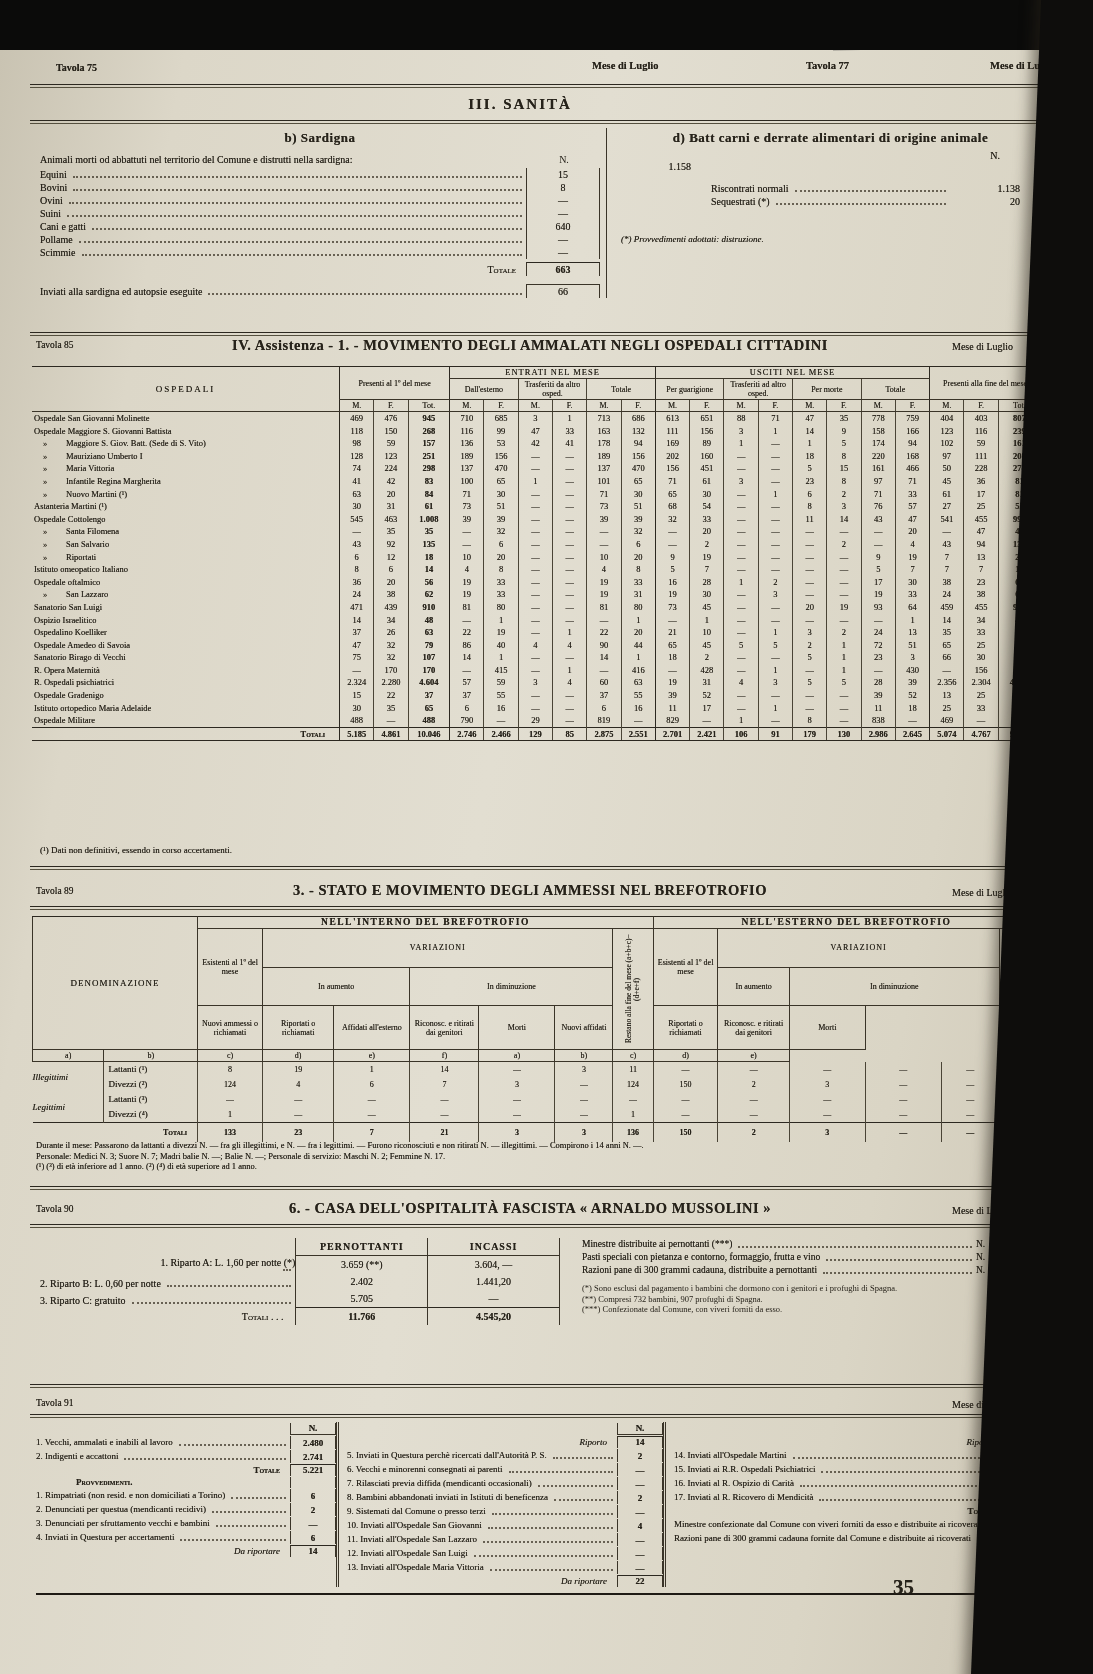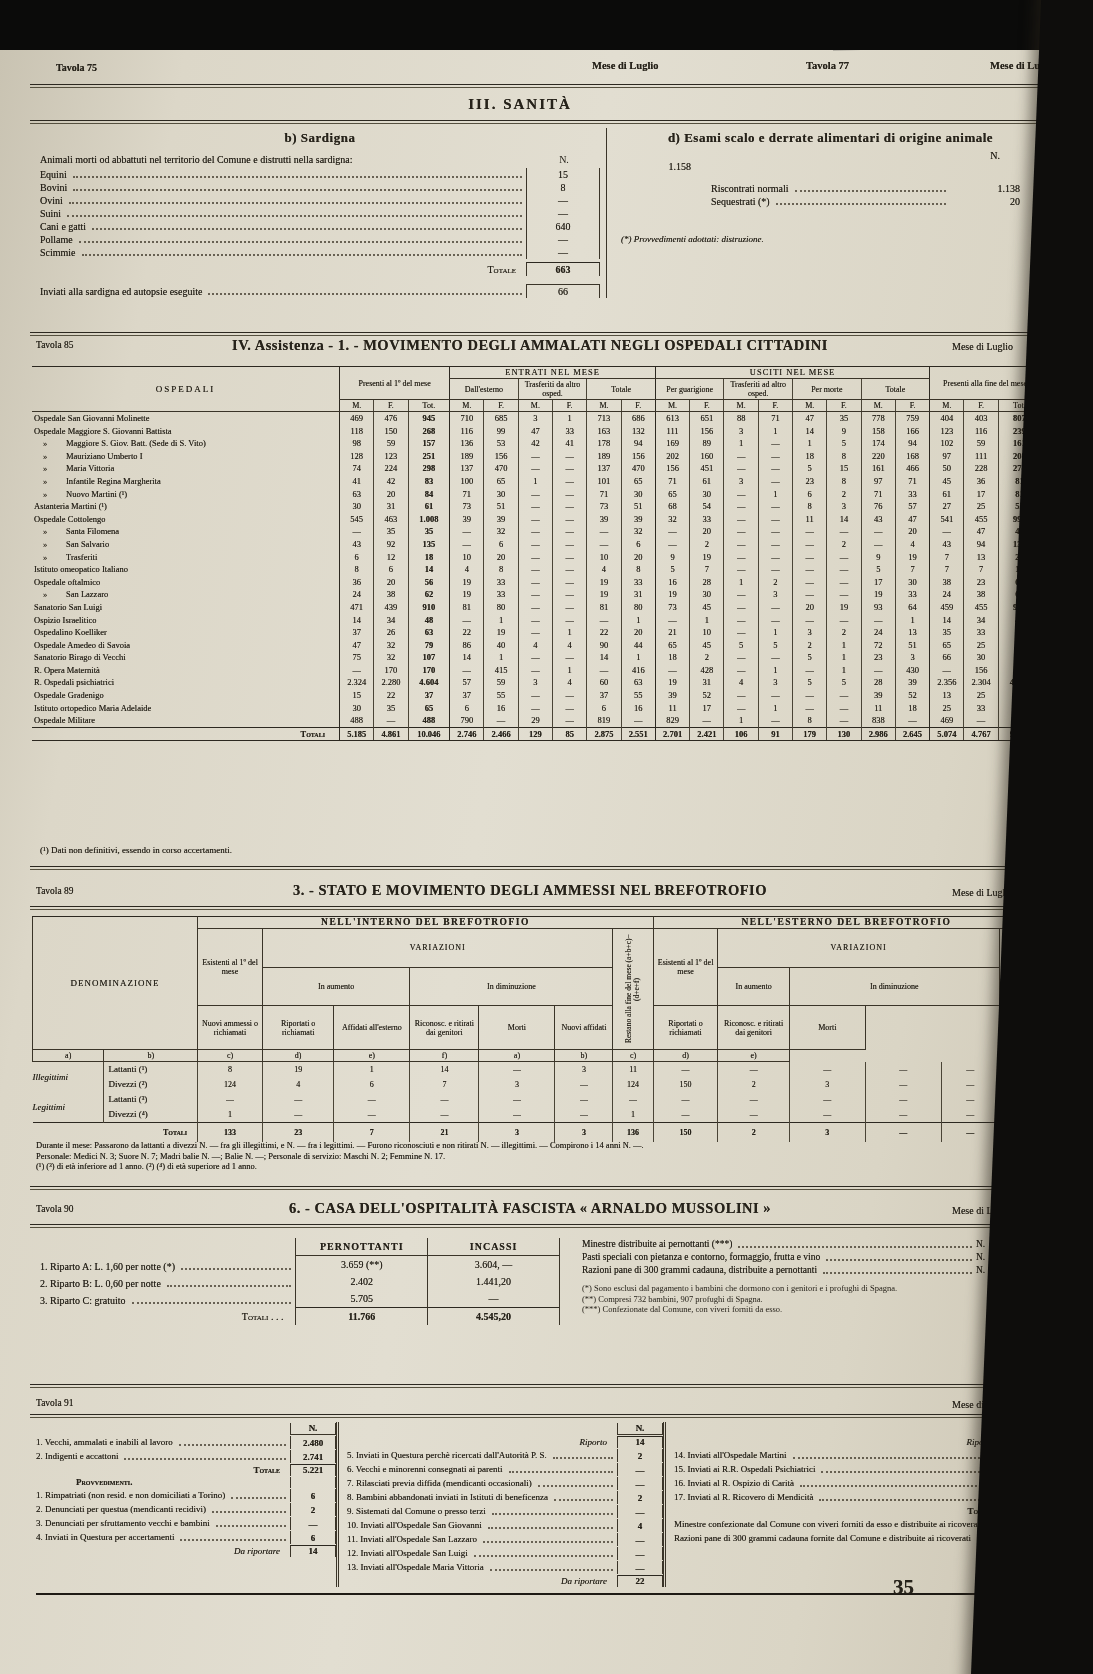--- a/index.html
+++ b/index.html
@@ -134,21 +134,21 @@
         <span class="val san-val ink" style="border-top:1.3px solid #2c2820;font-weight:bold;">663</span>
       </div>
       <div class="row-led" style="font-size:10px;margin-top:8px;">
         <span class="lbl ink">Inviati alla sardigna ed autopsie eseguite</span>
         <span class="dots"></span>
         <span class="val san-val ink" style="border-top:1px solid #3a3428;">66</span>
       </div>
     </div>
 
     <div style="flex:1 1 auto;padding-left:14px;">
-      <div class="ink title" style="text-align:center;font-size:13px;margin:2px 0 4px;">d) Esami scalo e derrate alimentari di origine animale</div>
+      <div class="ink title" style="text-align:center;font-size:13px;margin:2px 0 4px;">d) Batt carni e derrate alimentari di origine animale</div>
       <div style="text-align:right;padding-right:40px;font-size:10px;" class="ink">N.</div>
       <div style="display:flex;align-items:flex-end;">
         <div class="ink" style="flex:0 0 70px;text-align:right;padding-right:20px;font-size:10px;">1.158</div>
       </div>
       <div style="font-size:10px;margin-top:10px;padding-left:90px;">
           <div class="row-led ink">
             <span class="lbl">Riscontrati normali</span>
             <span class="dots"></span>
             <span class="val" style="flex: 0 0 70px; text-align: right; padding-right: 20px;">1.138</span>
           </div>
@@ -479,21 +479,21 @@
           <td>—</td>
           <td>—</td>
           <td>2</td>
           <td>—</td>
           <td>4</td>
           <td class="gl">43</td>
           <td>94</td>
           <td class=" tot">137</td>
         </tr>
         <tr>
-          <td class="name"><span class="ditto">»</span><span style="padding-left: 8px;">Trasferiti</span></td>
+          <td class="name"><span class="ditto">»</span><span style="padding-left: 8px;">Riportati</span></td>
           <td class="gl">6</td>
           <td>12</td>
           <td class=" tot">18</td>
           <td class="gl">10</td>
           <td>20</td>
           <td>—</td>
           <td>—</td>
           <td>10</td>
           <td>20</td>
           <td class="gl">9</td>
@@ -1008,21 +1008,21 @@
     <table id="casa-tbl" class="ink" style="flex:0 0 520px;">
       <tbody>
           <tr>
         <td style="width:250px;"></td>
         <td class="vcol hd">PERNOTTANTI</td>
         <td class="vcol hd">INCASSI</td>
       </tr>
       </tbody>
         <tbody>
           <tr>
-            <td class="row-led" style="display: flex;">
+            <td class="row-led" style="display: flex; flex-direction: column;">
               <span class="lbl">1. Riparto A: L. 1,60 per notte (*)</span>
               <span class="dots"></span>
             </td>
             <td class="vcol">3.659 (**)</td>
             <td class="vcol">3.604, —</td>
           </tr>
           <tr>
             <td class="row-led" style="display: flex;">
               <span class="lbl">2. Riparto B: L. 0,60 per notte</span>
               <span class="dots"></span>

